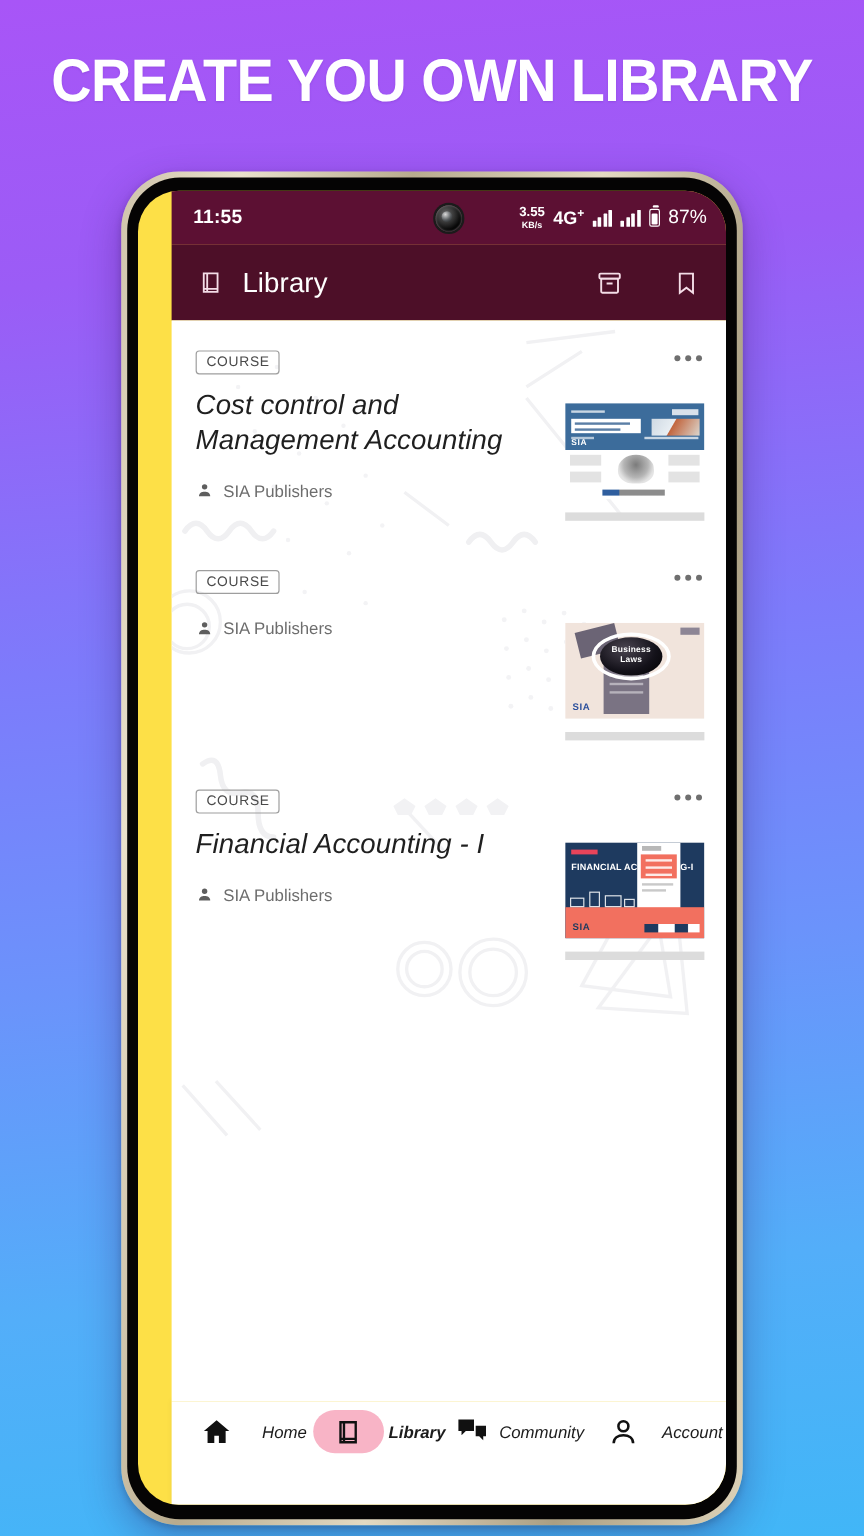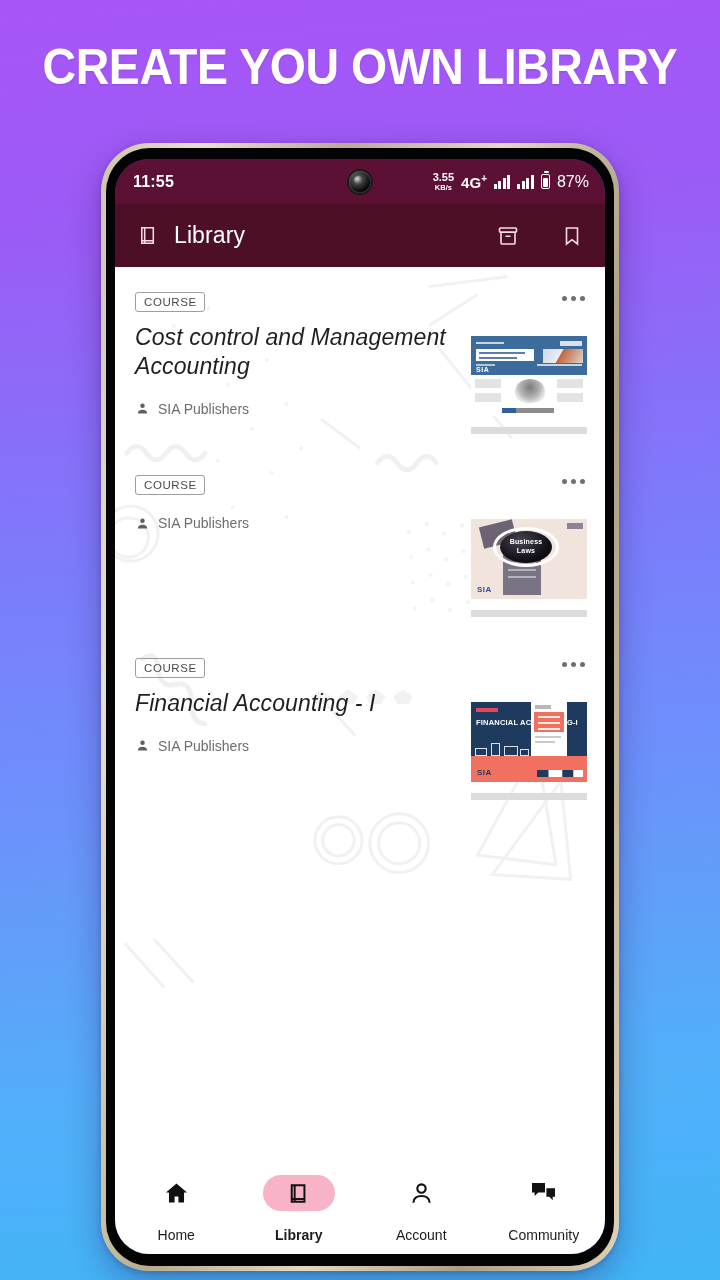--- a/index.html
+++ b/index.html
@@ -32,21 +32,22 @@
   }
   .phone-bezel{
     width:100%; height:100%;
     border-radius:44px;
     background:#050404;
     padding:11px 9px 12px 9px;
   }
   .screen{
     position:relative; width:100%; height:100%;
     border-radius:34px; overflow:hidden;
-    background:#1d4ed8;
+    background:#fde047;
+    padding-left:28px;
   }
 
   
   .statusbar{
     position:relative; height:45px; background:#5c1033;
     display:flex; align-items:center;
     padding:0 16px 0 18px; color:#ffffff;
   }
   .sb-time{ font-size:16px; font-weight:bold; letter-spacing:.2px; }
   .sb-spacer{ flex:1; }
@@ -187,22 +188,23 @@
     background:linear-gradient(90deg,#1e3a5f 0%,#1e3a5f 24%,#ffffff 26%,#ffffff 54%,#1e3a5f 56%,#1e3a5f 78%,#ffffff 80%,#ffffff 100%); }
 
   
   .bottomnav{
     height:86px; background:#ffffff;
     display:flex; align-items:flex-start; justify-content:space-around;
     padding-top:7px;
     box-shadow:0 -1px 5px rgba(0,0,0,.07);
   }
   .nav-item{
-    display:flex; flex-direction:column; align-items:center; gap:16px;
+    display:flex; flex-direction:row; align-items:center; gap:4px;
     width:110px;
+    font-style:italic;
   }
   .nav-ico{
     height:36px; width:72px; display:flex; align-items:center; justify-content:center;
     border-radius:18px; color:#111111;
   }
   .nav-ico.active{ background:#f8b4c6; }
   .nav-label{ font-size:14px; color:#1c1c1c; }
   .nav-item.active .nav-label{ font-weight:bold; }
 </style>
 </head>
@@ -493,35 +495,35 @@
             <path d="M5.5 4h12.2v16H5.5z"></path>
                 <path d="M8.3 4v16"></path>
                 <path d="M5.5 17.3h12.2"></path>
           </svg>
         </span>
         <span class="nav-label">Library</span>
       </div>
 
       <div class="nav-item">
         <span class="nav-ico">
+          <svg width="28" height="26" viewBox="0 0 28 26" fill="currentColor">
+            <path d="M2 3h13v9.5H8.2L4.6 16v-3.5H2z"></path>
+            <path d="M16.4 8.2H25v8.6h-2.3v3.4l-3.4-3.4h-2.9z"></path>
+          </svg>
+        </span>
+        <span class="nav-label">Community</span>
+      </div>
+
+      <div class="nav-item">
+        <span class="nav-ico">
           <svg width="27" height="27" viewBox="0 0 24 24" fill="none" stroke="currentColor" stroke-width="1.9">
             <circle cx="12" cy="7.6" r="3.7"></circle>
                 <path d="M4.8 20.2c0-4 3.2-6 7.2-6s7.2 2 7.2 6"></path>
           </svg>
         </span>
         <span class="nav-label">Account</span>
       </div>
 
-      <div class="nav-item">
-        <span class="nav-ico">
-          <svg width="28" height="26" viewBox="0 0 28 26" fill="currentColor">
-            <path d="M2 3h13v9.5H8.2L4.6 16v-3.5H2z"></path>
-            <path d="M16.4 8.2H25v8.6h-2.3v3.4l-3.4-3.4h-2.9z"></path>
-          </svg>
-        </span>
-        <span class="nav-label">Community</span>
-      </div>
-
     </div>
 
   </div>
  </div>
 </div>
 
 </body></html>

